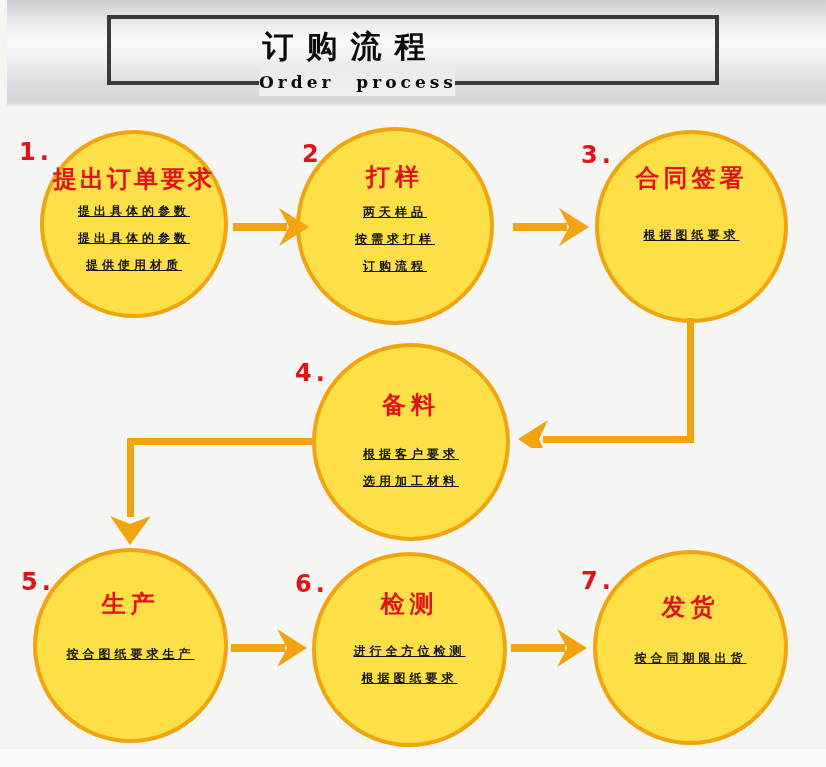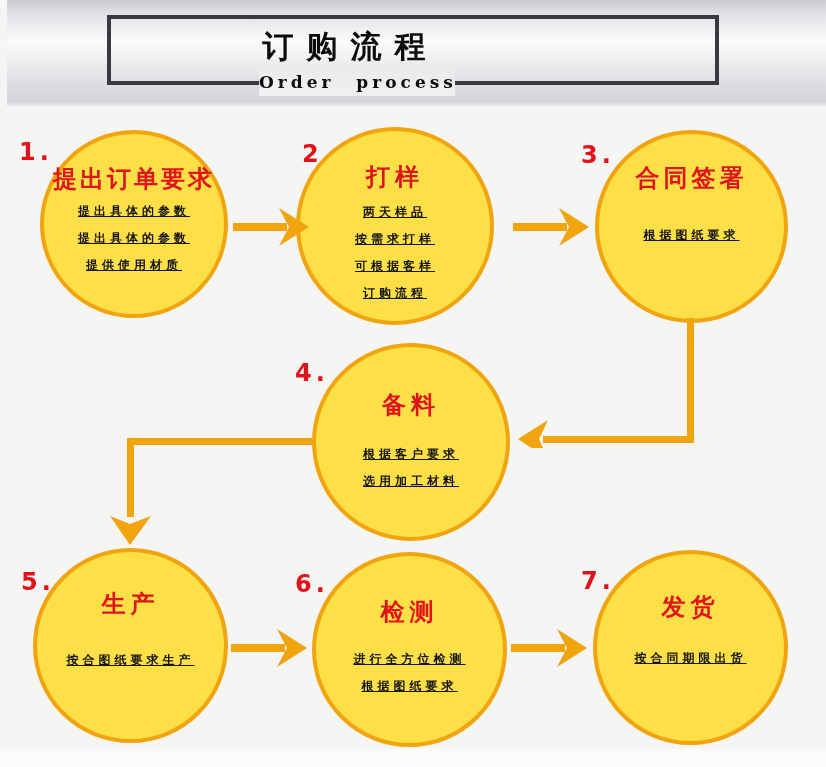--- a/index.html
+++ b/index.html
@@ -47,23 +47,23 @@
   .cline{color:#141414;font-weight:bold;font-size:12px;letter-spacing:4px;line-height:27px;white-space:nowrap;text-decoration:underline;}
   .c1{left:40px;top:130px;width:188px;height:188px;padding-top:29px;}
   .c1 .ctitle{font-size:24px;letter-spacing:3px;margin-bottom:3px;}
   .c2{left:296px;top:127px;width:198px;height:198px;padding-top:30px;}
   .c2 .ctitle{margin-bottom:6px;}
   .c3{left:595px;top:130px;width:193px;height:193px;padding-top:28px;}
   .c3 .ctitle{letter-spacing:4px;margin-bottom:28px;}
   .c4{left:312px;top:343px;width:198px;height:198px;padding-top:32px;}
   .c4 .ctitle{margin-bottom:20px;margin-top:10px;}
   .c5{left:33px;top:548px;width:195px;height:195px;padding-top:36px;}
-  .c5 .ctitle{margin-bottom:27px;}
+  .c5 .ctitle{margin-bottom:21px;}
   .c6{left:312px;top:552px;width:195px;height:195px;padding-top:32px;}
-  .c6 .ctitle{margin-bottom:18px;margin-top:8px;}
+  .c6 .ctitle{margin-bottom:18px;}
   .c7{left:593px;top:550px;width:195px;height:195px;padding-top:37px;}
   .c7 .ctitle{margin-bottom:22px;}
   
   .arrow{position:absolute;}
   .a12{left:233px;top:205px;} .a23{left:513px;top:205px;}
   .a56{left:231px;top:626px;} .a67{left:511px;top:626px;}
   .elbow34{left:515px;top:318px;} .elbow45{left:108px;top:432px;}
   .bottom-strip{position:absolute;left:0;bottom:0;width:826px;height:18px;background:#fbfbfa;}
 </style>
 </head>
@@ -90,21 +90,20 @@
     <div class="ctitle">提出订单要求</div>
     <div class="cline">提出具体的参数</div>
     <div class="cline">提出具体的参数</div>
     <div class="cline">提供使用材质</div>
   </div>
 
   <div class="circle c2">
     <div class="ctitle">打样</div>
     <div class="cline">两天样品</div>
     <div class="cline">按需求打样</div>
-    <div class="cline">可根据客样</div>
     <div class="cline">订购流程</div>
   </div>
 
   <div class="circle c3">
     <div class="ctitle">合同签署</div>
     <div class="cline">根据图纸要求</div>
   </div>
 
   <div class="circle c4">
     <div class="ctitle">备料</div>

